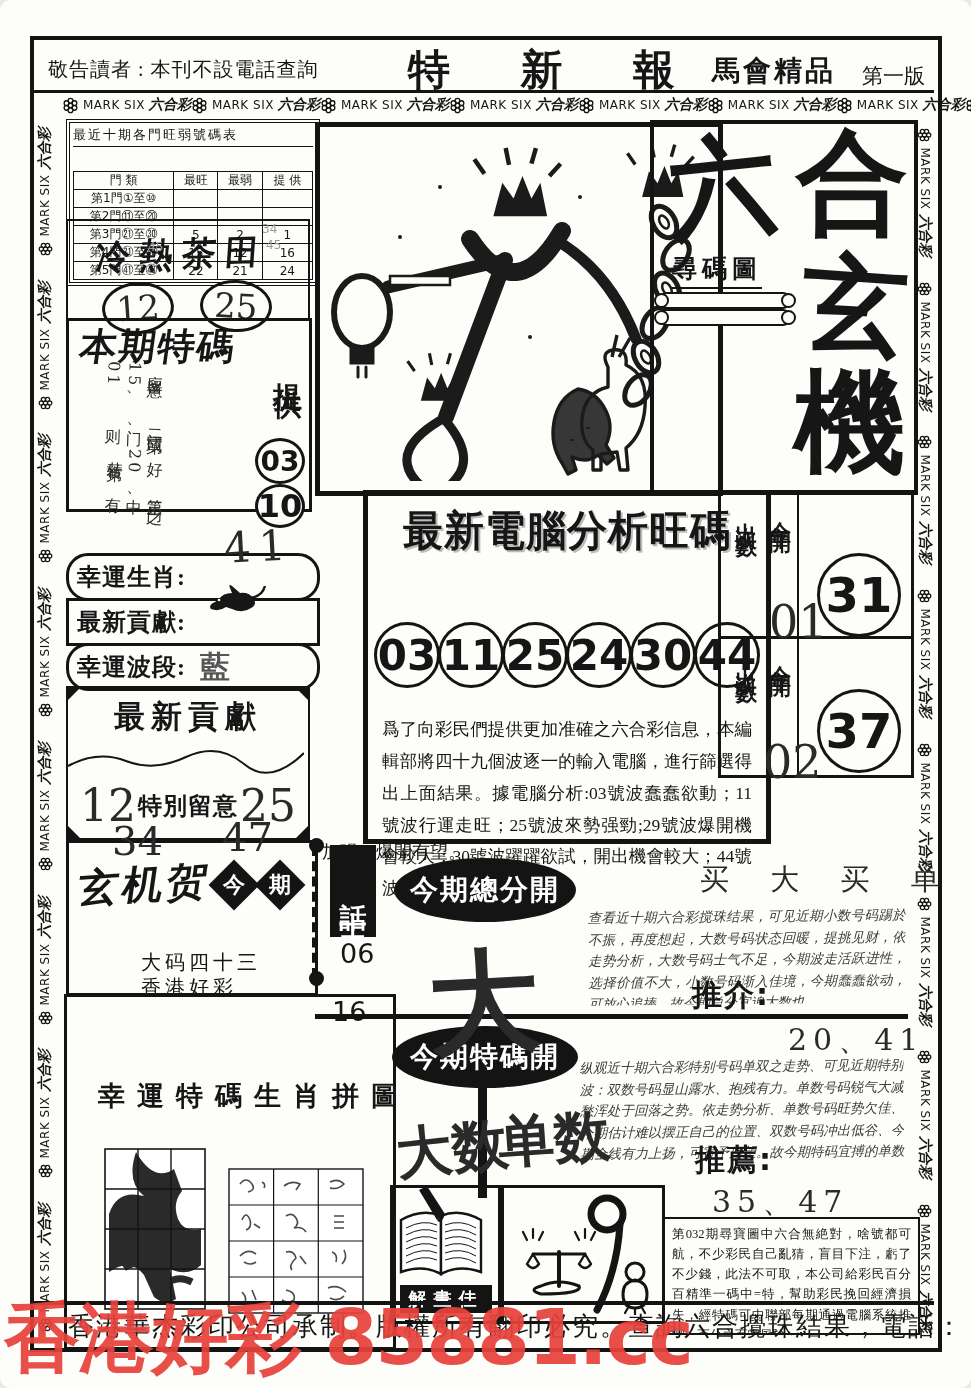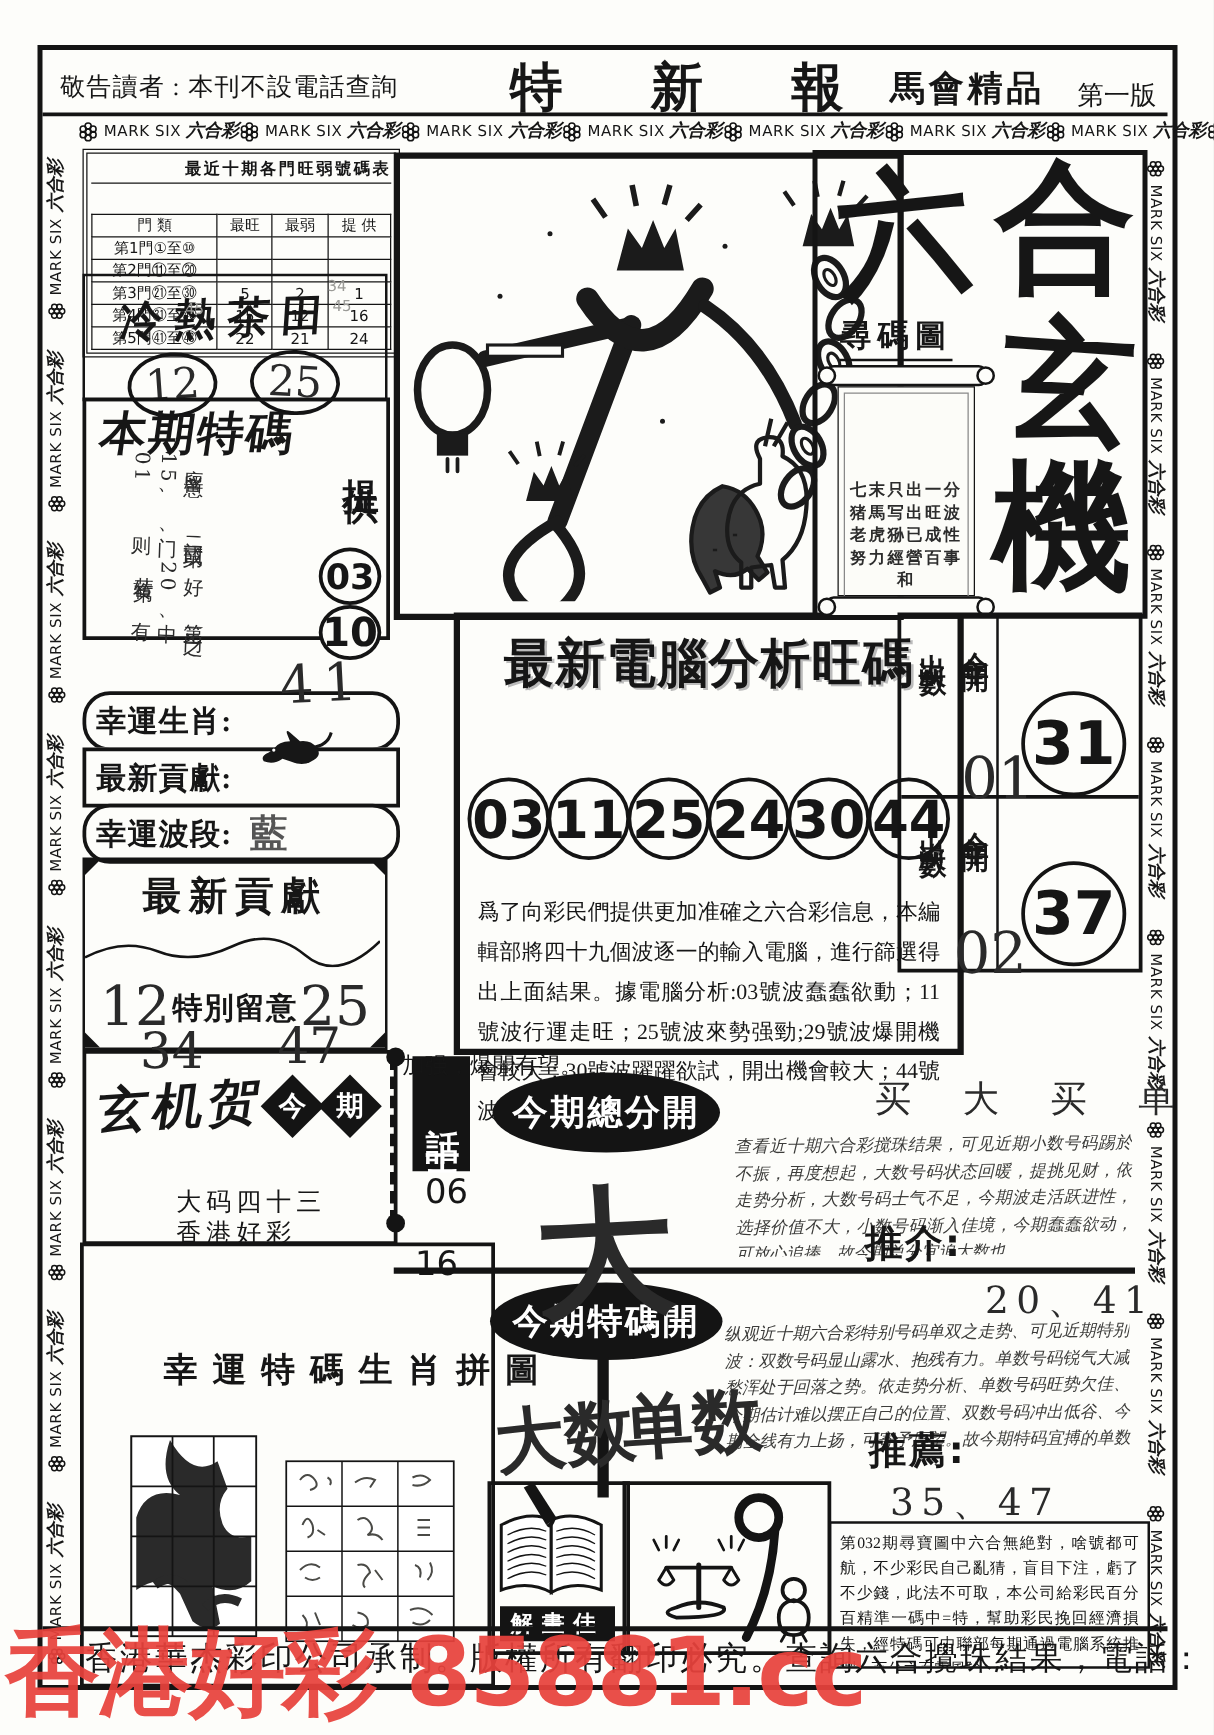--- a/index.html
+++ b/index.html
@@ -1,17 +1,17 @@
 <!DOCTYPE html>
 <html><head>
 <meta charset="utf-8">
 <style>
   html,body{margin:0;padding:0;background:#e9e9e6;}
   .page{position:relative;width:971px;height:1388px;background:#fdfdfa;margin:0 auto;
-        font-family:"DejaVu Sans",sans-serif;color:#161616;overflow:hidden;}
+        font-family:"DejaVu Sans",sans-serif;color:#161616;overflow:hidden;border-radius:11px;}
   .abs{position:absolute;}
   .frame{left:30px;top:36px;width:904px;height:1308px;border:4px solid #141414;}
   .serif{font-family:"Liberation Serif","DejaVu Serif",serif;}
   .hand{font-family:"DejaVu Serif",serif;color:#2a2a2a;}
   
   .hd-notice{left:48px;top:56px;font-size:20px;letter-spacing:1px;}
   .hd-title{left:408px;top:42px;font-size:42px;font-weight:bold;letter-spacing:30px;white-space:nowrap;}
   .hd-sub{left:712px;top:52px;font-size:28px;font-weight:bold;letter-spacing:3px;}
   .hd-ed{left:862px;top:62px;font-size:21px;}
   .hd-rule{left:34px;top:90px;width:900px;height:3px;background:#141414;}
@@ -21,21 +21,21 @@
   .mslabel{font-size:12px;letter-spacing:.5px;}
   .lhclabel{font-size:14px;font-weight:900;font-style:italic;}
   .strip{top:118px;width:28px;height:1224px;display:flex;flex-direction:column;justify-content:space-between;}
   .strip-l{left:31px;} .strip-r{left:911px;}
   .vitem{height:148px;width:28px;position:relative;}
   .vin{position:absolute;left:50%;top:50%;white-space:nowrap;display:flex;align-items:center;gap:5px;}
   .strip-l .vin{transform:translate(-50%,-50%) rotate(-90deg);}
   .strip-r .vin{transform:translate(-50%,-50%) rotate(90deg);}
   
   .tbl{left:66px;top:119px;width:240px;border:4px double #141414;padding:2px 3px;}
-  .tbl-title{font-size:13px;font-weight:bold;text-align:right;letter-spacing:2px;border-bottom:1px solid #141414;padding:1px 0 2px;}
+  .tbl-title{font-size:13px;font-weight:normal;text-align:left;letter-spacing:2px;border-bottom:1px solid #141414;padding:1px 0 2px;}
   table.door{width:100%;border-collapse:collapse;font-size:12px;margin-top:24px;}
   table.door td,table.door th{border:1px solid #141414;text-align:center;padding:0 1px;height:15px;font-weight:normal;}
   .coldhot{left:66px;top:219px;width:240px;height:98px;border:2px solid #141414;}
   .ch-title{left:96px;top:232px;font-size:34px;font-weight:900;letter-spacing:9px;transform:rotate(-2deg) skewX(-6deg);white-space:nowrap;}
   .faint{color:#9a9a96;font-size:12px;}
   .ovalnum{border:3px solid #141414;border-radius:50%;display:flex;align-items:center;justify-content:center;
            font-size:34px;width:66px;height:46px;background:transparent;}
   .special{left:66px;top:318px;width:240px;height:188px;border:3px solid #141414;}
   .sp-title{left:80px;top:322px;font-size:37px;font-weight:900;letter-spacing:2px;transform:skewX(-8deg);}
   .sp-provide{left:268px;top:360px;writing-mode:vertical-rl;font-size:29px;font-weight:bold;letter-spacing:8px;}
@@ -53,21 +53,21 @@
   .c-br{right:0;bottom:0;border-width:0 0 12px 12px;border-color:transparent transparent #141414 transparent;}
   .congrats{left:66px;top:840px;width:246px;height:150px;border:3px solid #141414;}
   .diam{width:36px;height:36px;background:#141414;transform:rotate(45deg);display:inline-flex;align-items:center;justify-content:center;margin:0 5px;}
   .diam span{transform:rotate(-45deg);color:#fff;font-weight:bold;font-size:22px;}
   .pole-dash{left:312px;top:846px;height:132px;border-left:5px dashed #141414;}
   .pole-dash:before,.pole-dash:after{content:"";position:absolute;left:-8px;width:15px;height:15px;border-radius:50%;background:#141414;}
   .pole-dash:before{top:-8px;} .pole-dash:after{bottom:-8px;}
   .huashi{left:330px;top:845px;width:46px;height:92px;background:#141414;color:#fff;writing-mode:vertical-rl;
           display:flex;align-items:center;justify-content:center;font-size:27px;font-weight:bold;letter-spacing:10px;}
   .puzzle{left:64px;top:994px;width:326px;height:350px;border:3px solid #141414;}
-  .pz-title{left:98px;top:1078px;font-size:27px;font-weight:bold;letter-spacing:12px;white-space:nowrap;margin-left:33px;}
+  .pz-title{left:98px;top:1078px;font-size:27px;font-weight:bold;letter-spacing:12px;white-space:nowrap;}
   
   .illus{left:315px;top:122px;width:398px;height:364px;border:5px solid #141414;}
   .analysis{left:315px;top:490px;width:398px;height:344px;border:5px solid #141414;margin-left:48px;}
   .an-title{text-align:center;margin-top:8px;font-size:40px;font-weight:900;letter-spacing:1px;
             text-shadow:2px 2px 0 #bbb;transform:scaleY(1.05);}
   .an-nums{display:flex;justify-content:center;margin-top:64px;}
   .an-nums .circ{width:60px;height:60px;font-size:42px;margin:0 -1px;border-width:3px;}
   .an-par{margin:26px 14px 0;font-size:17.5px;line-height:1.82;text-align:justify;font-family:"Liberation Serif","DejaVu Serif",serif;}
   .overflow-line{left:322px;top:840px;font-size:18px;font-family:"Liberation Serif",serif;}
   .ovallabel{background:#141414;color:#fff;border-radius:50%;display:flex;align-items:center;justify-content:center;
@@ -769,28 +769,20 @@
 
   <div class="abs masthead">
     <span class="mh-char" style="left:14px;top:8px;font-size:108px;transform:rotate(-6deg);">六</span>
     <span class="mh-char" style="left:142px;top:2px;font-size:112px;">合</span>
     <span class="mh-char" style="left:148px;top:128px;font-size:106px;transform:rotate(4deg);">玄</span>
     <span class="mh-char" style="left:140px;top:242px;font-size:112px;">機</span>
     <span class="serif" style="position:absolute;left:18px;top:128px;font-size:25px;font-weight:900;letter-spacing:5px;border-bottom:2px solid #141414;padding-bottom:2px;">尋碼圖</span>
   </div>
   <div class="abs scroll">
     <div class="roller"></div>
-    <div class="scrollbody">
-      <div class="scrollinner">
-        <div>七末只出一分</div>
-        <div>猪馬写出旺波</div>
-        <div>老虎狲已成性</div>
-        <div>努力經營百事和</div>
-      </div>
-    </div>
     <div class="roller"></div>
   </div>
 
   <div class="abs counts">
     <div style="position:absolute;left:0;top:143px;width:100%;height:3px;background:#141414;"></div>
     <div style="position:absolute;left:76px;top:0;width:2px;height:100%;background:#141414;"></div>
     <span class="vlabel" style="position:absolute;left:10px;top:12px;">出次數</span>
     <span class="vlabel" style="position:absolute;left:44px;top:10px;">今年開</span>
     <span class="hand" style="position:absolute;left:48px;top:102px;font-size:46px;z-index:5;">01</span>
     <div class="circ" style="position:absolute;left:96px;top:60px;width:78px;height:78px;font-size:48px;">31</div>

